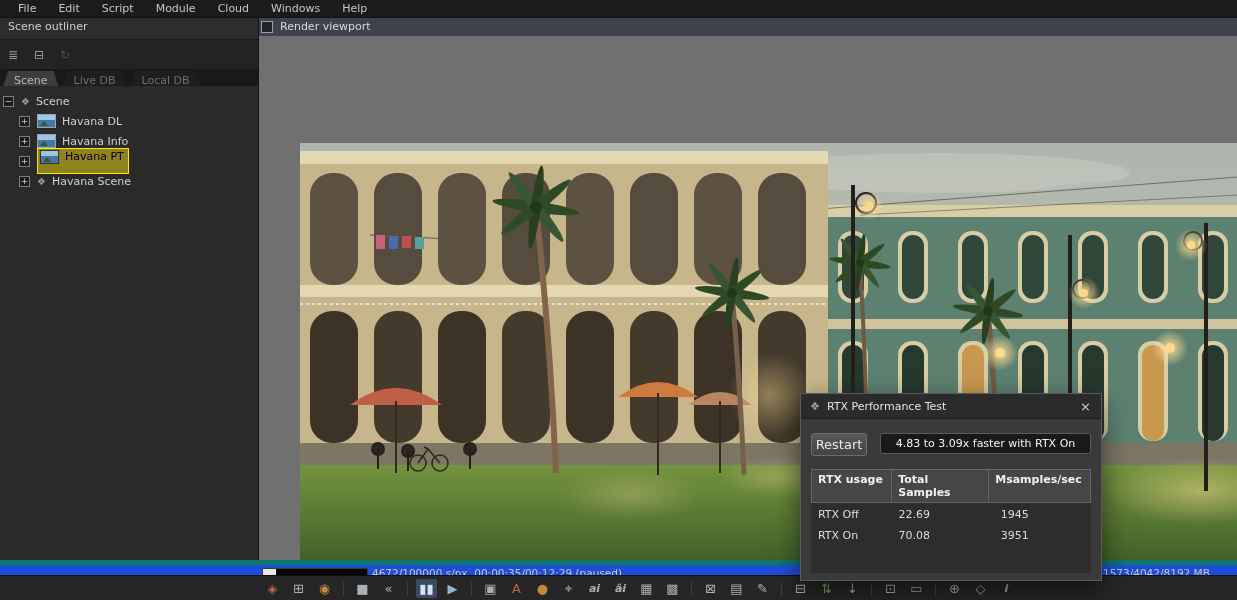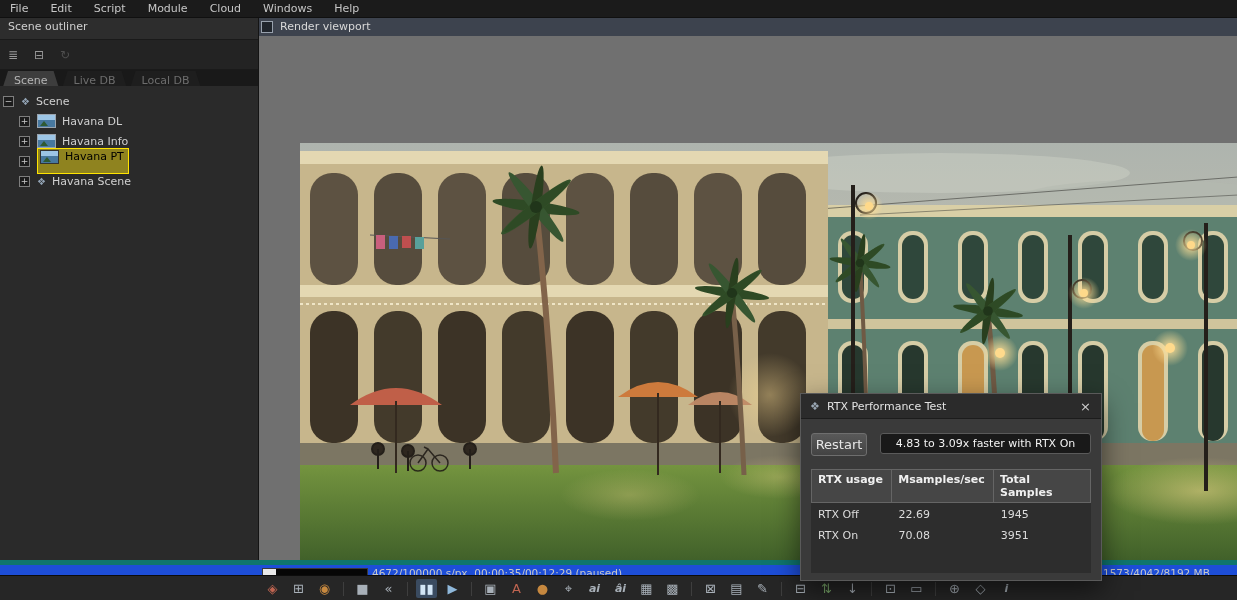--- a/index.html
+++ b/index.html
@@ -3,21 +3,21 @@
 <meta charset="utf-8">
 <style>
   html,body{margin:0;padding:0}
   body{
     width:1237px;height:600px;position:relative;overflow:hidden;
     background:#262626;font-family:"DejaVu Sans",sans-serif;color:#ccc;
     -webkit-font-smoothing:antialiased;
   }
   
   .menubar{position:absolute;top:0;left:0;right:0;height:17px;background:#1b1b1b;
-    display:flex;align-items:center;padding-left:2px;z-index:5;border-bottom:1px solid #101010}
+    display:flex;align-items:center;padding-left:10px;z-index:5;border-bottom:1px solid #101010}
   .menu-item{font-size:11px;color:#c6c6c6;padding:1px 14px 2px 8px;cursor:default}
   
   .left-panel{position:absolute;top:17px;left:0;width:258px;bottom:40px;background:#272727;border-right:1px solid #141414}
   .panel-header{height:19px;background:#2d2d2d;border-bottom:1px solid #1a1a1a;
     font-size:11px;color:#cfcfcf;padding:3px 0 0 8px}
   .outliner-toolbar{height:29px;background:#232323;display:flex;align-items:center;gap:10px;
     padding-left:5px;border-bottom:1px solid #1a1a1a}
   .ot-icon{font-size:12px;color:#9a9a9a;width:16px;text-align:center}
   .ot-icon.dim{color:#4e4e4e}
   .tabs{height:20px;background:#191919;display:flex;align-items:flex-end;padding-left:2px;gap:2px}
@@ -364,22 +364,22 @@
     <span class="dlg-close">×</span>
   </div>
   <div class="dialog-body">
     <div class="dlg-row">
       <button class="btn">Restart</button>
       <div class="result-box">4.83 to 3.09x faster with RTX On</div>
     </div>
     <div class="rtx-table">
       <div class="tr">
         <span class="th c1">RTX usage</span>
+        <span class="th c3">Total Samples</span>
         <span class="th c2">Msamples/sec</span>
-        <span class="th c3">Total Samples</span>
       </div>
       <div class="tr">
         <span class="td c1">RTX Off</span>
         <span class="td c2">22.69</span>
         <span class="td c3">1945</span>
       </div>
       <div class="tr">
         <span class="td c1">RTX On</span>
         <span class="td c2">70.08</span>
         <span class="td c3">3951</span>

